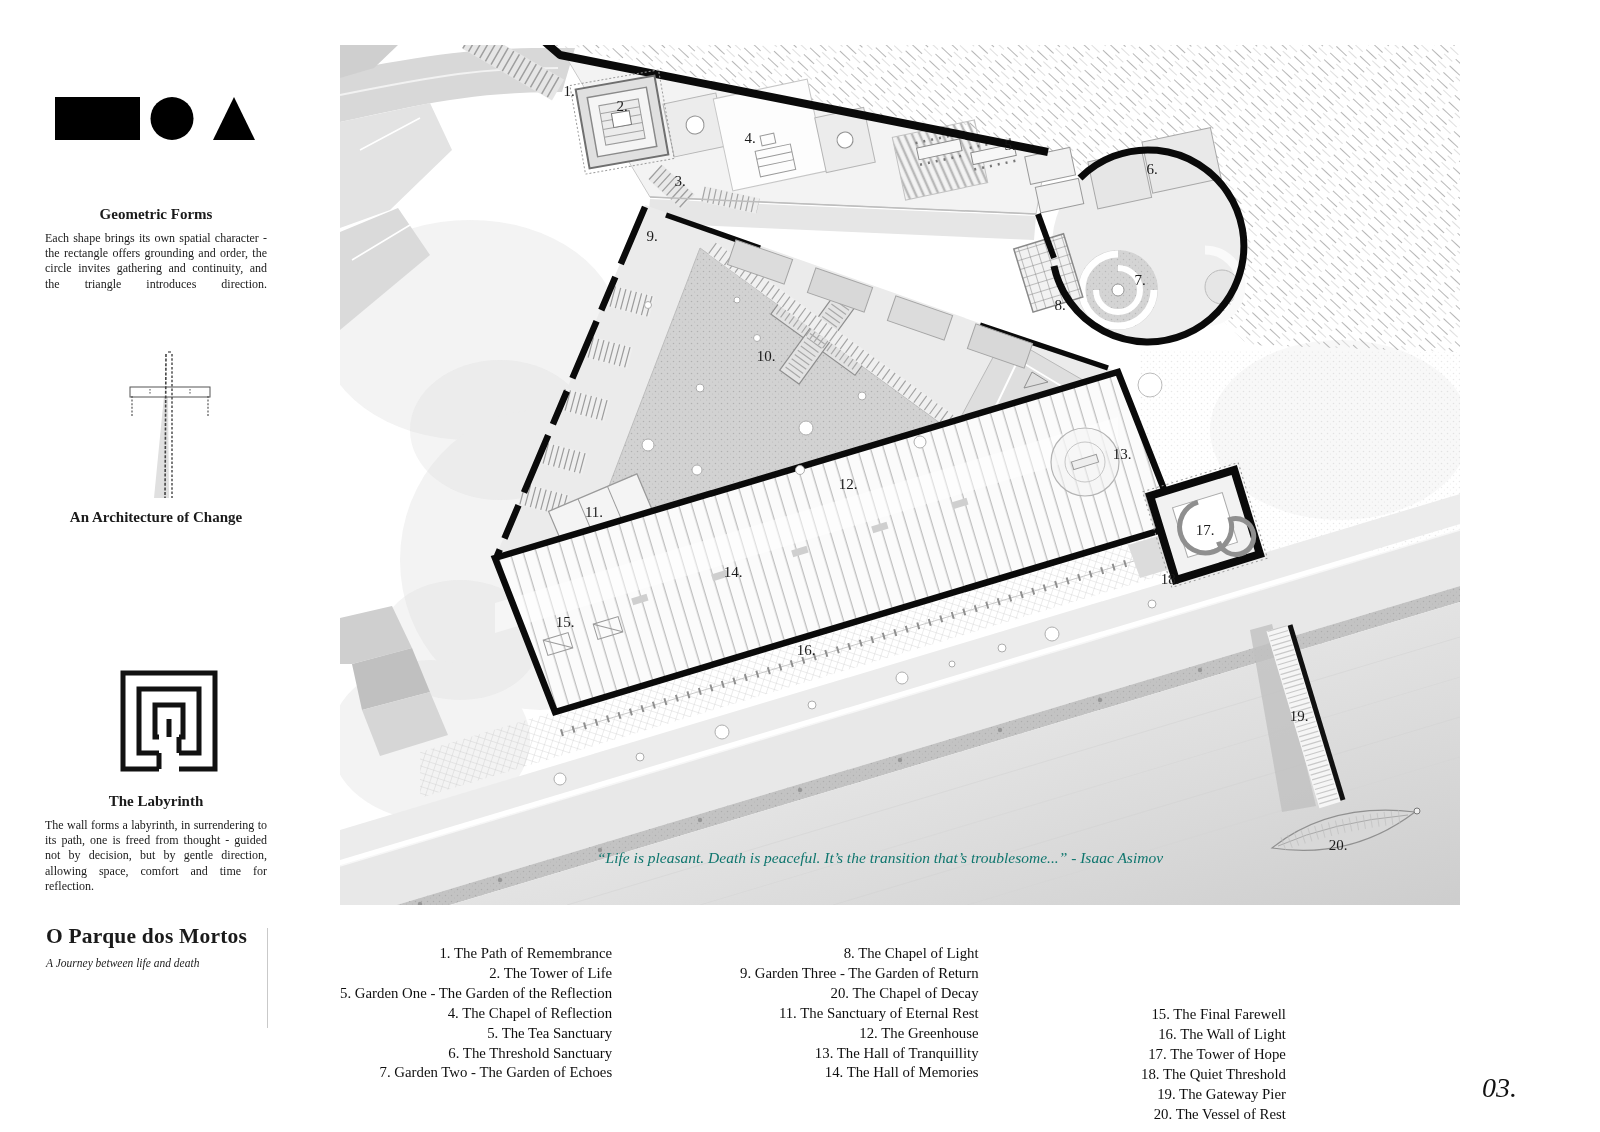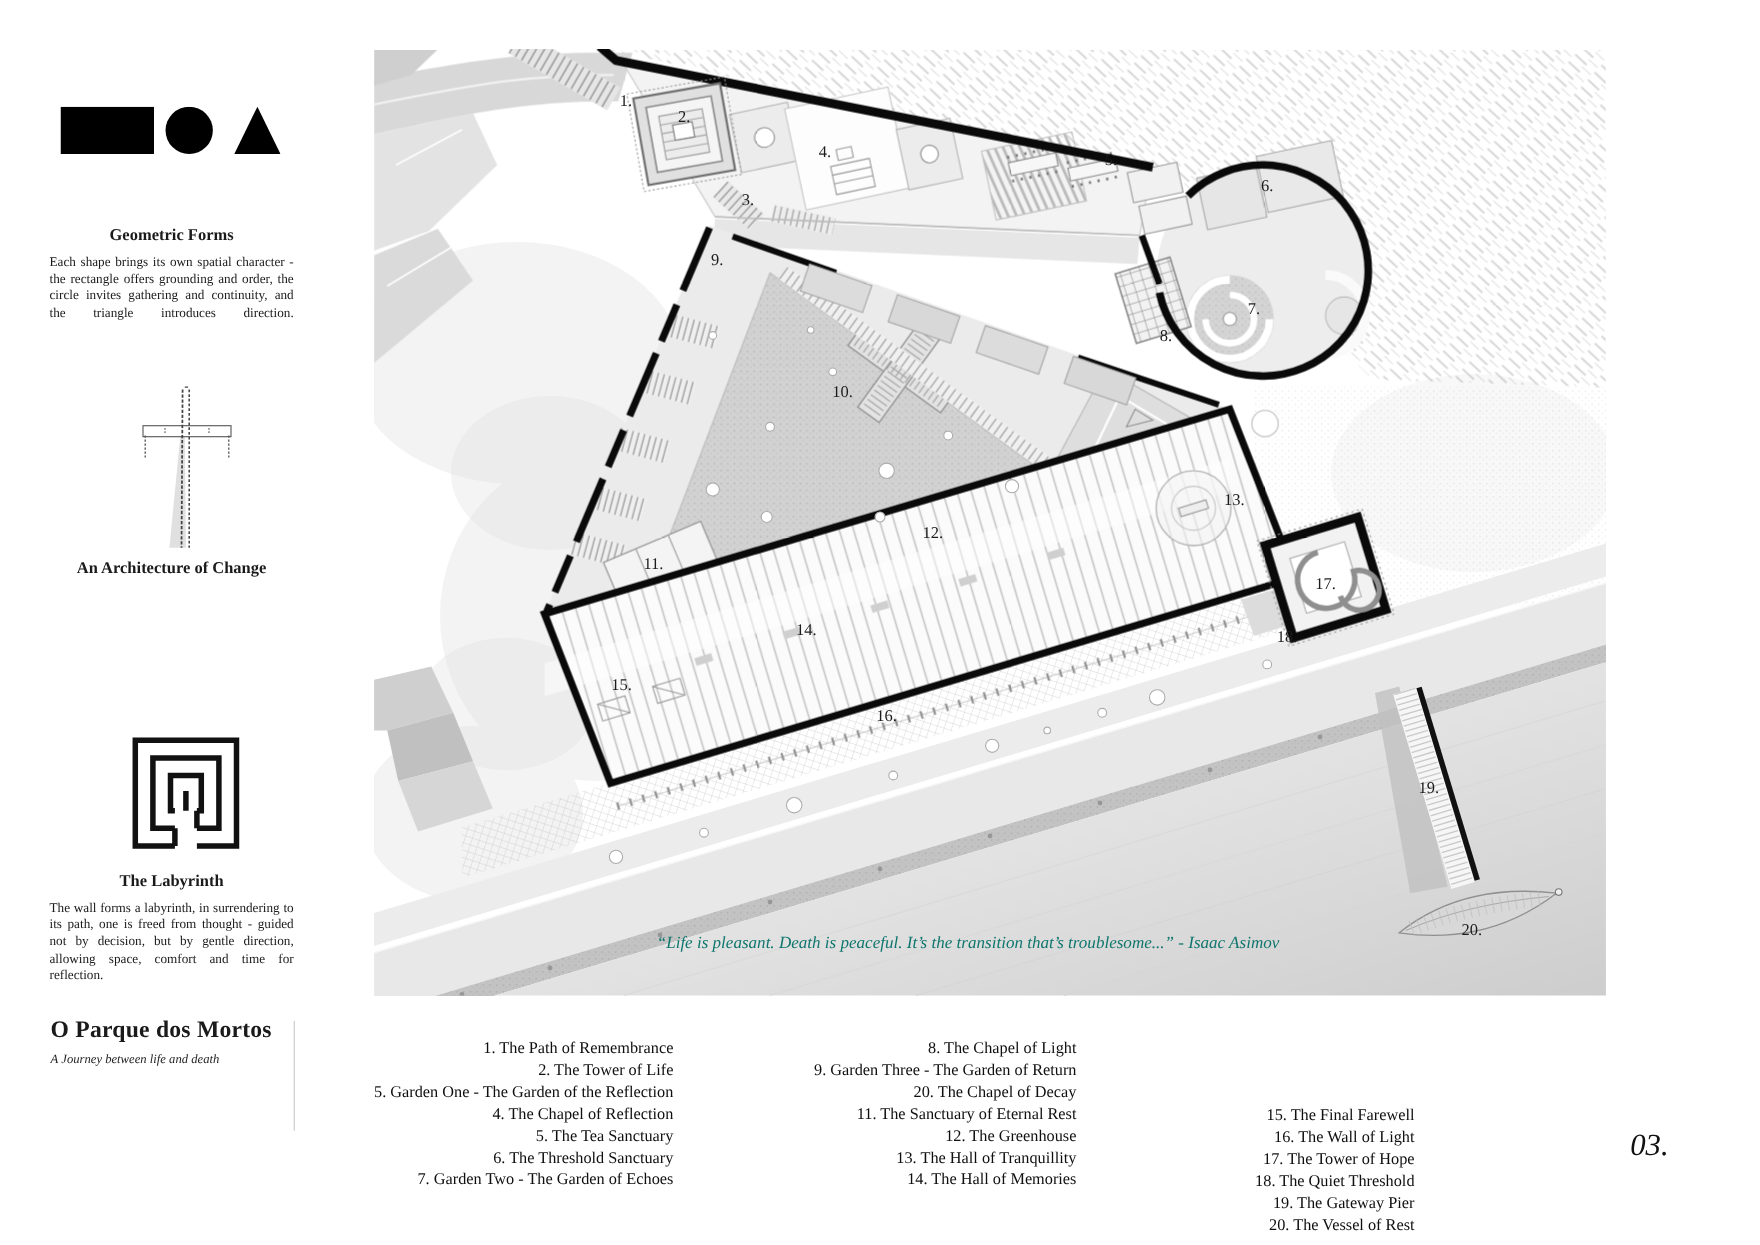--- a/index.html
+++ b/index.html
@@ -11,21 +11,21 @@
   .side-par{width:222px;font-size:12px;line-height:15.2px;text-align:justify;text-align-last:justify;}
   .proj-title{font-weight:bold;font-size:21.5px;letter-spacing:.2px;}
   .proj-sub{font-style:italic;font-size:11.5px;color:#222;}
   .vrule{width:1px;background:#c9c9c9;}
   
   .legend{list-style:none;margin:0;padding:0;font-size:14.8px;line-height:19.9px;color:#0f0f0f;text-align:right;}
   
   svg.plan{position:absolute;left:340px;top:45px;}
   .plan-label{font-family:"Liberation Serif",serif;font-size:15px;fill:#1c1c1c;text-anchor:middle;}
   .quote{width:820px;text-align:center;font-style:italic;font-size:15.5px;color:#0f766e;}
-  .pagenum{font-style:italic;font-size:28px;color:#111;}
+  .pagenum{font-style:italic;font-size:28px;color:#111;margin-top:46px;}
 </style>
 </head>
 <body>
 
 <div class="board">
 
   <svg class="abs" style="left:55px;top:97px;" width="200" height="44" viewBox="0 0 200 44">
     <rect x="0" y="0" width="85" height="43" fill="#000"></rect>
     <circle cx="117" cy="21.5" r="21.5" fill="#000"></circle>
     <polygon points="158,43 200,43 179,0" fill="#000"></polygon>

